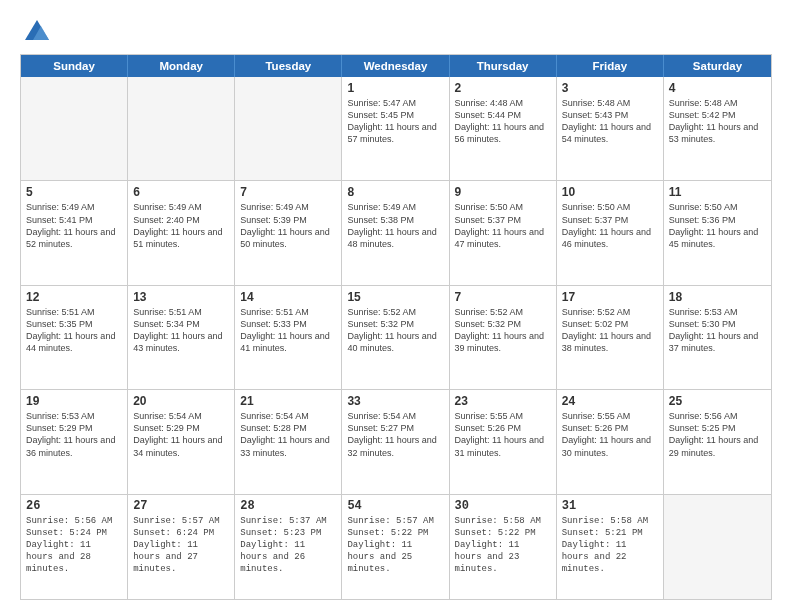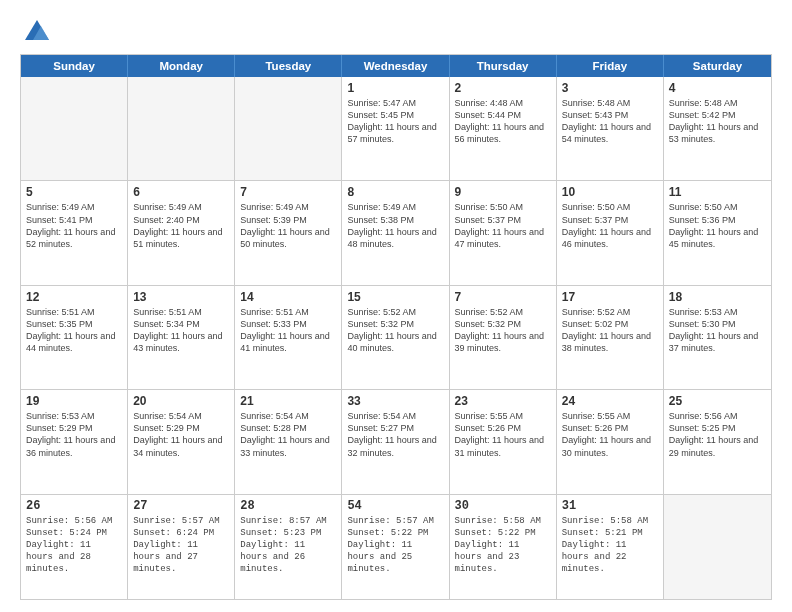--- a/index.html
+++ b/index.html
@@ -343,21 +343,21 @@
           </div>
           <div class="cal-cell">
             <span class="day-num">27</span>
             <div class="cell-text">Sunrise: 5:57 AM
 Sunset: 6:24 PM
 Daylight: 11 hours
 and 27 minutes.</div>
           </div>
           <div class="cal-cell">
             <span class="day-num">28</span>
-            <div class="cell-text">Sunrise: 8:57 AM
+            <div class="cell-text">Sunrise: 5:37 AM
 Sunset: 5:23 PM
 Daylight: 11 hours
 and 26 minutes.</div>
           </div>
           <div class="cal-cell">
             <span class="day-num">54</span>
             <div class="cell-text">Sunrise: 5:57 AM
 Sunset: 5:22 PM
 Daylight: 11 hours
 and 25 minutes.</div>

